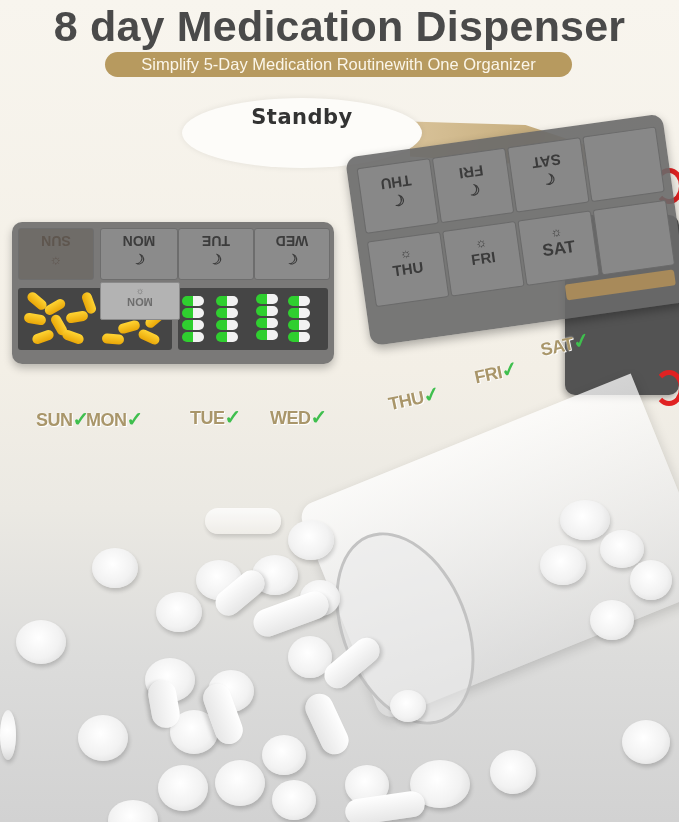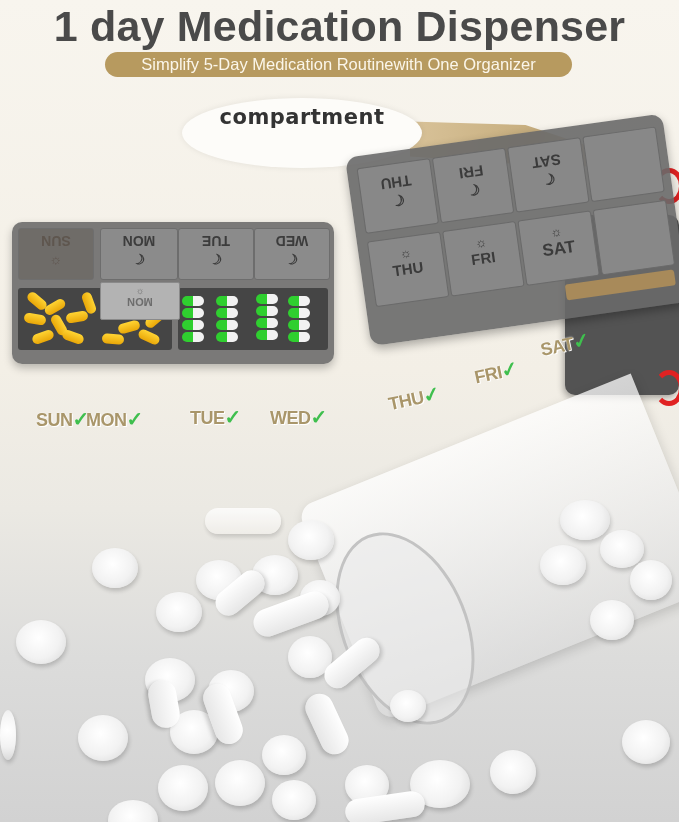--- a/index.html
+++ b/index.html
@@ -34,27 +34,27 @@
   .chk{color:#3fbf4e;font-size:20px;font-weight:bold;}
   
   .pill{position:absolute;border-radius:50%;background:radial-gradient(circle at 45% 40%,#ffffff 0%,#f2f2f2 55%,#d7d7d7 100%);box-shadow:1px 3px 4px rgba(0,0,0,0.18);}
   .oblong{position:absolute;border-radius:14px;background:linear-gradient(180deg,#fff,#e6e6e6);box-shadow:1px 3px 4px rgba(0,0,0,0.18);}
   .bottle{left:340px;top:500px;width:360px;height:230px;transform:rotate(-22deg);transform-origin:left center;border-radius:16px 0 0 16px;background:linear-gradient(180deg,rgba(255,255,255,0.75),rgba(220,220,220,0.6));box-shadow:0 4px 12px rgba(0,0,0,0.15);}
   .bottle-mouth{left:342px;top:528px;width:120px;height:195px;border-radius:50%;border:3px solid rgba(190,190,190,0.9);background:rgba(235,235,235,0.6);transform:rotate(-22deg);}
 </style>
 </head>
 <body>
 
-<div class="abs title">1 day Medication Dispenser</div>
+<div class="abs title">8 day Medication Dispenser</div>
 <div class="abs banner">Simplify 5-Day Medication Routinewith One Organizer</div>
 
 <div class="abs bubble-tail"></div>
 <div class="abs bubble"></div>
 <div class="abs bubble-text">
-  <div>compartment</div>
+  <div>Standby</div>
 </div>
 
 <div class="abs case-l">
   <div class="lid" style="left:6px;width:74px;background:#6e6a66;opacity:0.85;">
     <span class="lbl" style="color:#5a5047;">SUN</span>
     <span class="moon" style="transform:none;color:#5a5047;">☼</span>
   </div>
   <div class="lid" style="left:88px;width:76px;">
     <span class="lbl">MON</span>
     <span class="moon">☾</span>

